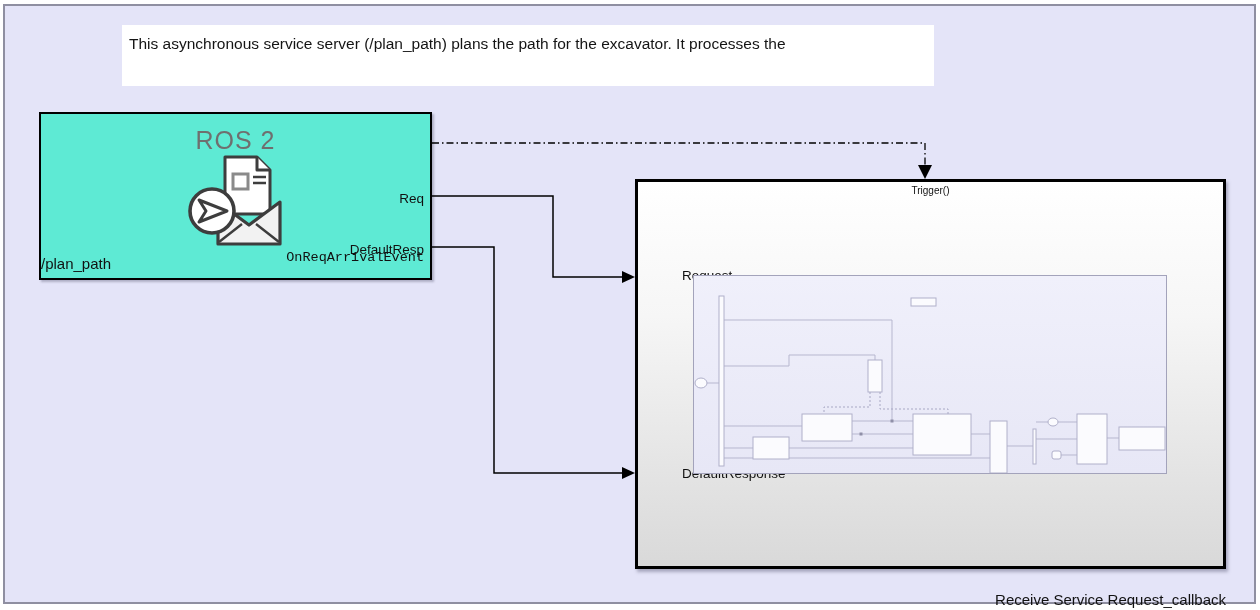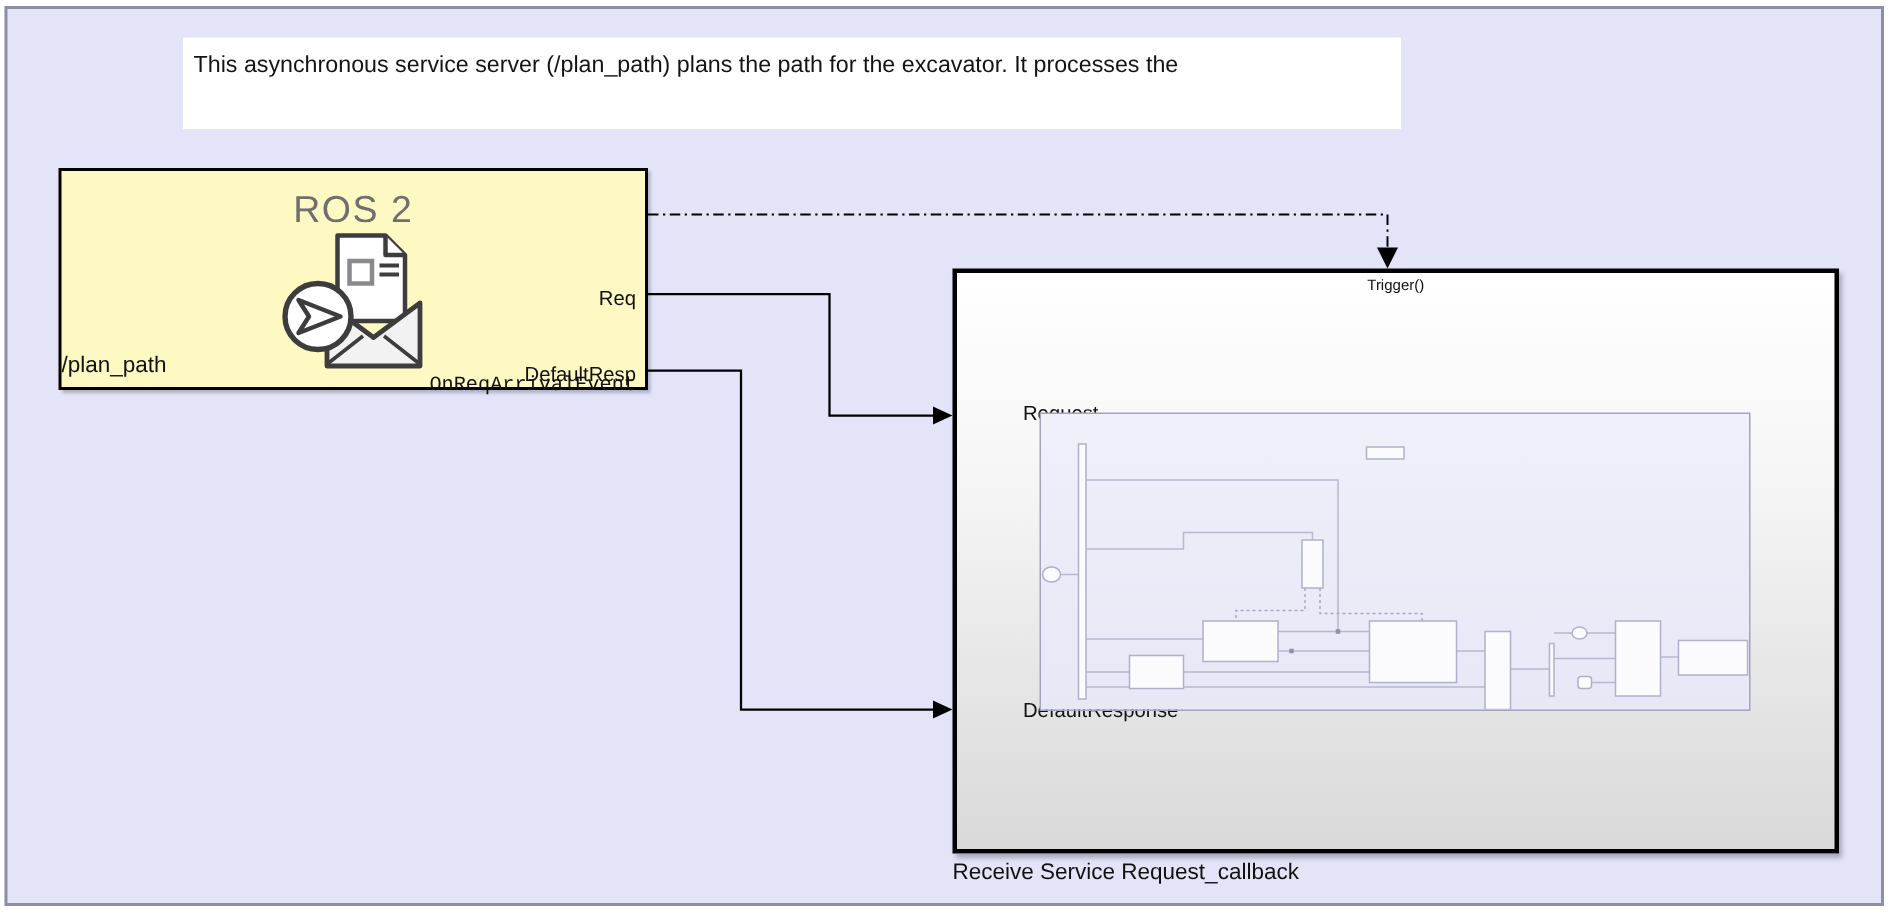--- a/index.html
+++ b/index.html
@@ -8,40 +8,40 @@
   .stage { position:absolute; left:0; top:0; width:1260px; height:610px; }
 
   .canvas-frame { position:absolute; left:3px; top:4px; width:1253px; height:600px;
                   border:2px solid #8f8fa1; background:#e4e4f8; }
 
   .annotation { position:absolute; left:122px; top:25px; width:812px; height:61px;
                 background:#ffffff; padding:5px 0 0 7px;
                 font-size:15.5px; line-height:28px; color:#141414; }
 
   
-  .ros2-block { position:absolute; left:39px; top:112px; width:393px; height:148px;
-                background:#fef9c3; border:2px solid #000;
+  .ros2-block { position:absolute; left:39px; top:112px; width:393px; height:168px;
+                background:#5eead4; border:2px solid #000;
                 box-shadow:2px 2px 2px rgba(110,110,135,.45); }
   .ros2-title { position:absolute; left:0; right:0; top:12px; text-align:center;
                 font-size:25px; color:#6f6f6f; letter-spacing:1px; }
   .ros2-icon { position:absolute; left:144px; top:40px; }
   .port-label-right { position:absolute; right:6px; font-size:13.5px; color:#111;text-align:right; }
   .ros2-name { position:absolute; left:0; right:24px; bottom:6px; 
                font-size:15px; color:#111; }
 
   
   .subsystem { position:absolute; left:635px; top:179px; width:591px; height:390px;
                border:3px solid #000;
                background:linear-gradient(to bottom,#ffffff 0%,#f6f6f6 35%,#d9d9d9 100%);
                box-shadow:2px 3px 3px rgba(110,110,135,.5); }
   .trigger-label { position:absolute; left:0; right:0; top:3px; text-align:center;
                    font-size:10px; color:#111; }
   .sub-port-label { position:absolute; left:5px; font-size:13.5px; color:#111;margin-left:39px; }
-  .subsystem-name { position:absolute; left:635px; top:573px; width:591px;
-                    text-align:left; font-size:15px; color:#111; }
+  .subsystem-name { position:absolute; left:635px; top:591px; width:591px;
+                    text-align:right; font-size:15px; color:#111; }
 
   .preview { position:absolute; left:55px; top:93px; width:474px; height:199px;
              background:linear-gradient(to bottom,#f0f0fb 0%,#e7e7f6 100%);
              border:1px solid #a3a3bb; }
 
   .wires { position:absolute; left:0; top:0; width:1260px; height:610px;
            pointer-events:none; }
   .wires path, .wires polygon { pointer-events:stroke; }
 </style>
 </head>

